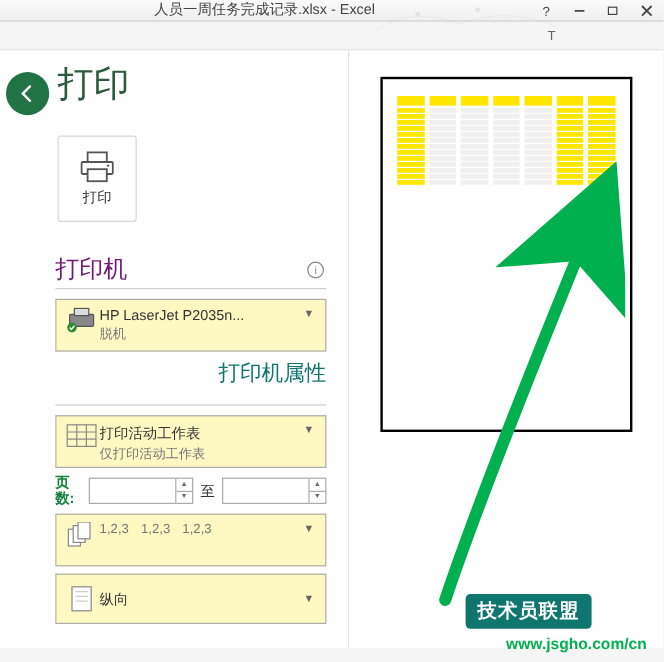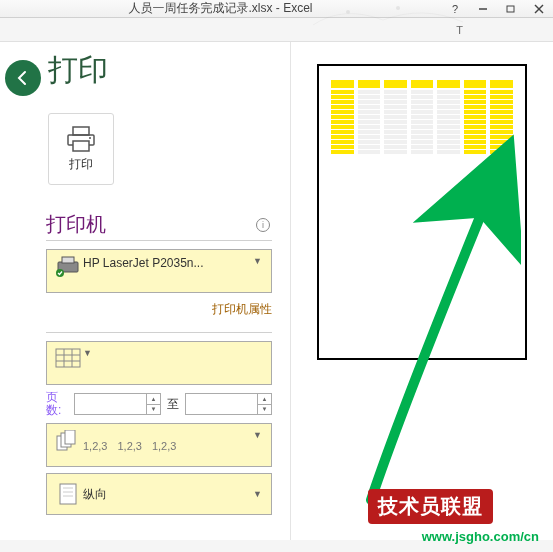--- a/index.html
+++ b/index.html
@@ -40,47 +40,47 @@
 
 .dropdown { border: 1px solid #ababab; background: #fef9c3; display: flex; align-items: center; padding: 4px 6px; cursor: pointer; margin-bottom: 6px; position: relative; }
 .dropdown.tall { height: 44px; align-items: flex-start; padding: 6px; }
 .dd-icon { width: 30px; display: flex; align-items: center; justify-content: center; flex-shrink: 0; }
 .dd-text { flex: 1; display: flex; flex-direction: column; gap: 1px; overflow: hidden; }
 .dd-main { font-size: 12px; color: #333; white-space: nowrap; overflow: hidden; text-overflow: ellipsis; }
 .dd-sub { font-size: 11px; color: #777; }
 .dd-arrow { width: 12px; color: #666; font-size: 9px; }
 
 .link-row { text-align: right; margin-bottom: 14px; }
-.link { font-size: 12px; color: #a16207; cursor: pointer; }
+.link { font-size: 18px; color: #0f766e; cursor: pointer; }
 
 .page-range { display: flex; align-items: center; gap: 6px; margin-bottom: 6px; }
-.pr-label { font-size: 12px; color: #8b5cf6; width: 22px; line-height: 1.1; }
+.pr-label { font-size: 12px; color: #15803d; width: 22px; line-height: 1.1; font-weight: bold; }
 .pr-input { flex: 1; height: 22px; border: 1px solid #ababab; background: #fff; display: flex; }
 .pr-input .val { flex: 1; }
 .pr-input .sb { width: 14px; border-left: 1px solid #ababab; display: flex; flex-direction: column; }
 .pr-input .sb div { flex: 1; display: flex; align-items: center; justify-content: center; font-size: 6px; color: #666; }
 .pr-input .sb div:first-child { border-bottom: 1px solid #ababab; }
 .pr-to { font-size: 12px; color: #333; }
 
-.collate-text { display: flex; gap: 10px; margin-top: 10px; }
+.collate-text { display: flex; gap: 10px; }
 .collate-text span { font-size: 11px; color: #777; }
 
 .preview-panel { flex: 1; background: #fff; border-left: 1px solid #e4e4e4; padding: 22px 16px; position: relative; }
 .page-preview { width: 210px; height: 296px; border: 2px solid #000; background: #fff; margin: 0 auto; padding: 14px 12px; }
 .sheet-content { display: flex; gap: 4px; }
 .sheet-col { flex: 1; }
 .sheet-hdr { height: 8px; background: #ffe600; margin-bottom: 2px; }
 .sheet-cells { display: flex; flex-direction: column; gap: 1px; }
 .sheet-cell { height: 4px; background: #f0f0f0; }
 .sheet-cell.y { background: #ffe600; }
 
 .arrow-overlay { position: absolute; left: 50px; bottom: 30px; pointer-events: none; }
 
 .watermark { position: absolute; right: 14px; bottom: 8px; font-size: 13px; color: #00b04f; font-weight: bold; pointer-events: none; }
-.watermark-badge { position: absolute; right: 60px; bottom: 28px; background: #b91c1c; color: #fff; padding: 4px 10px; font-size: 20px; font-weight: bold; border-radius: 4px; pointer-events: none; letter-spacing: 1px; }
+.watermark-badge { position: absolute; right: 60px; bottom: 28px; background: #0f766e; color: #fff; padding: 4px 10px; font-size: 16px; font-weight: bold; border-radius: 4px; pointer-events: none; letter-spacing: 1px; }
 .watermark-badge::before { content: ""; position: absolute; left: -18px; top: -8px; width: 60px; height: 50px; border: 3px dashed #00b04f; border-radius: 50%; opacity: 0; }
 </style>
 </head>
 <body>
 
 <div class="titlebar">
   <svg class="titlebar-decor" viewBox="0 0 200 30">
       <path d="M10 25 Q40 5 80 20 Q120 5 160 22" stroke="#888" fill="none" stroke-width="0.5"></path>
       <circle cx="45" cy="12" r="2" fill="#888"></circle>
       <circle cx="95" cy="8" r="2" fill="#888"></circle>
@@ -149,39 +149,44 @@
       <div class="dd-icon">
         <svg width="26" height="22" viewBox="0 0 26 22">
           <rect x="3" y="6" width="20" height="10" rx="1" fill="#888" stroke="#555"></rect>
           <rect x="7" y="1" width="12" height="6" fill="#ddd" stroke="#555"></rect>
           <circle cx="5" cy="17" r="4" fill="#2e8b2e"></circle>
           <path d="M3 17 L4.5 18.5 L7 15.5" stroke="#fff" stroke-width="1.2" fill="none"></path>
         </svg>
       </div>
       <div class="dd-text">
         <div class="dd-main">HP LaserJet P2035n...</div>
+        <div class="dd-sub">脱机</div>
       </div>
       <div class="dd-arrow">▼</div>
     </div>
 
     <div class="link-row">
       <span class="link">打印机属性</span>
     </div>
 
     <hr class="section-hr">
 
     <div class="dropdown tall">
       <div class="dd-icon">
         <svg width="26" height="20" viewBox="0 0 26 20">
             <rect x="1" y="1" width="24" height="18" fill="none" stroke="#888"></rect>
             <line x1="1" y1="7" x2="25" y2="7" stroke="#888"></line>
             <line x1="1" y1="13" x2="25" y2="13" stroke="#888"></line>
             <line x1="9" y1="1" x2="9" y2="19" stroke="#888"></line>
             <line x1="17" y1="1" x2="17" y2="19" stroke="#888"></line>
           </svg>
+      </div>
+      <div class="dd-text">
+        <div class="dd-main">打印活动工作表</div>
+        <div class="dd-sub">仅打印活动工作表</div>
       </div>
       <div class="dd-arrow">▼</div>
     </div>
 
     <div class="page-range">
       <div class="pr-label">页数:</div>
       <div class="pr-input">
           <div class="val"></div>
           <div class="sb">
             <div>▲</div>

